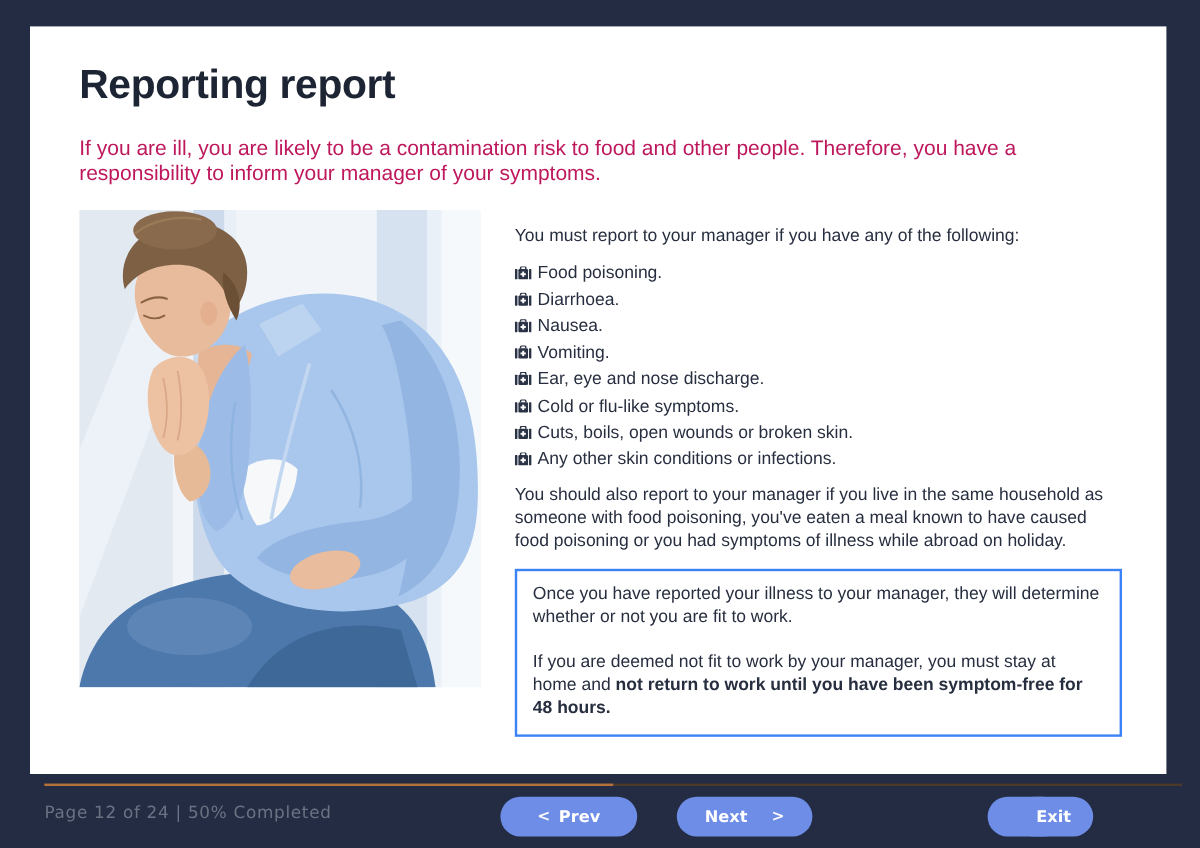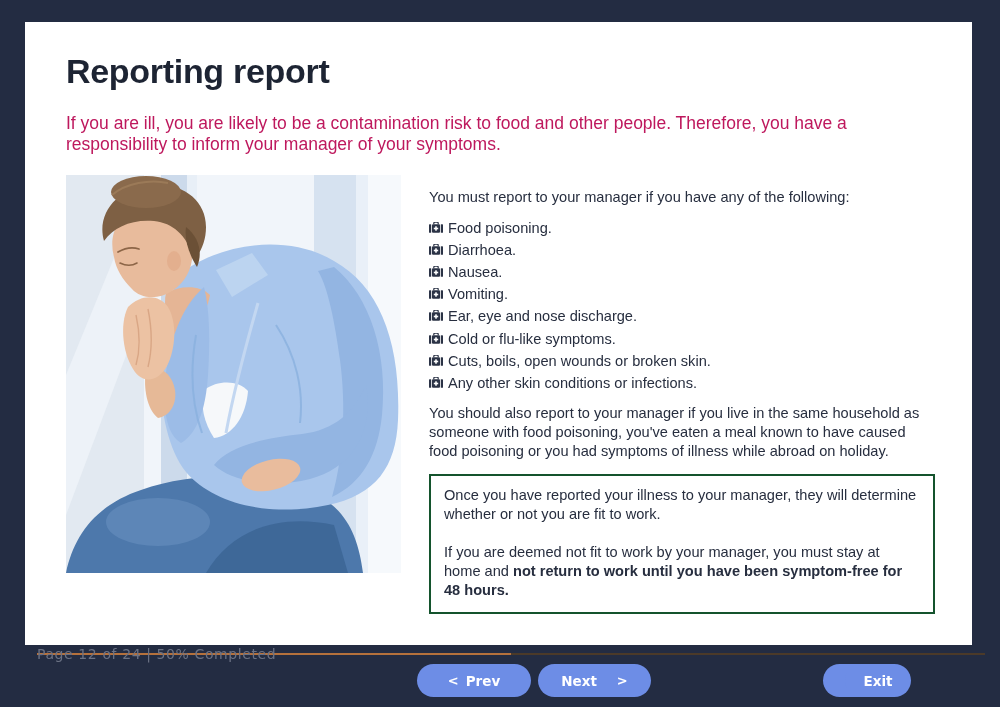--- a/index.html
+++ b/index.html
@@ -40,53 +40,53 @@
   .list-intro { margin:0 0 10px 0; }
   .symptom-list { list-style:none; }
   .symptom-list li {
     display:flex; align-items:center; gap:5px;
     height:22.2px;
   }
   .medkit { flex:0 0 auto; width:14px; height:13px; }
   .household { margin-top:9px; }
   .callout {
     margin-top:13px;
-    border:2px solid #14532d;
+    border:2px solid #3b82f6;
     padding:10px 13px 12px 13px;
     width:506px;
   }
   .callout p + p { margin-top:19px; }
   .callout b { font-weight:700; }
 
   
   .progress-track {
     position:absolute; left:37px; top:653px;
     width:948px; height:2px; background:#4b3a29;
   }
   .progress-fill {
     position:absolute; left:0; top:0; height:2px; width:50%;
     background:#b5713c;
   }
   .page-status {
-    position:absolute; left:37px; top:646px;
+    position:absolute; left:37px; top:670px;
     font-family:"DejaVu Sans", sans-serif;
     font-size:14px; letter-spacing:0.6px; color:#6b7284;
   }
   .btn {
     position:absolute; top:664px; height:33px;
     background:#6d8de6; color:#ffffff;
     border:none; border-radius:17px;
     font-family:"DejaVu Sans", sans-serif;
     font-size:13.5px; font-weight:700;
     display:flex; align-items:center; justify-content:center; gap:7px;
     cursor:pointer;
   }
   .btn .chev { font-weight:700; font-size:13px; position:relative; top:-0.5px; }
   .btn-prev { left:417px; width:114px; }
-  .btn-next { left:538px; width:113px;gap:20px; }
+  .btn-next { left:564px; width:113px;gap:20px; }
   .btn-settings { left:823px; width:63px; }
   .btn-exit { left:845px; width:66px; }
   .gears { width:24px; height:20px; display:block; }
 </style>
 </head>
 <body>
 
 <div class="card">
 
   <h1>Reporting report</h1>

